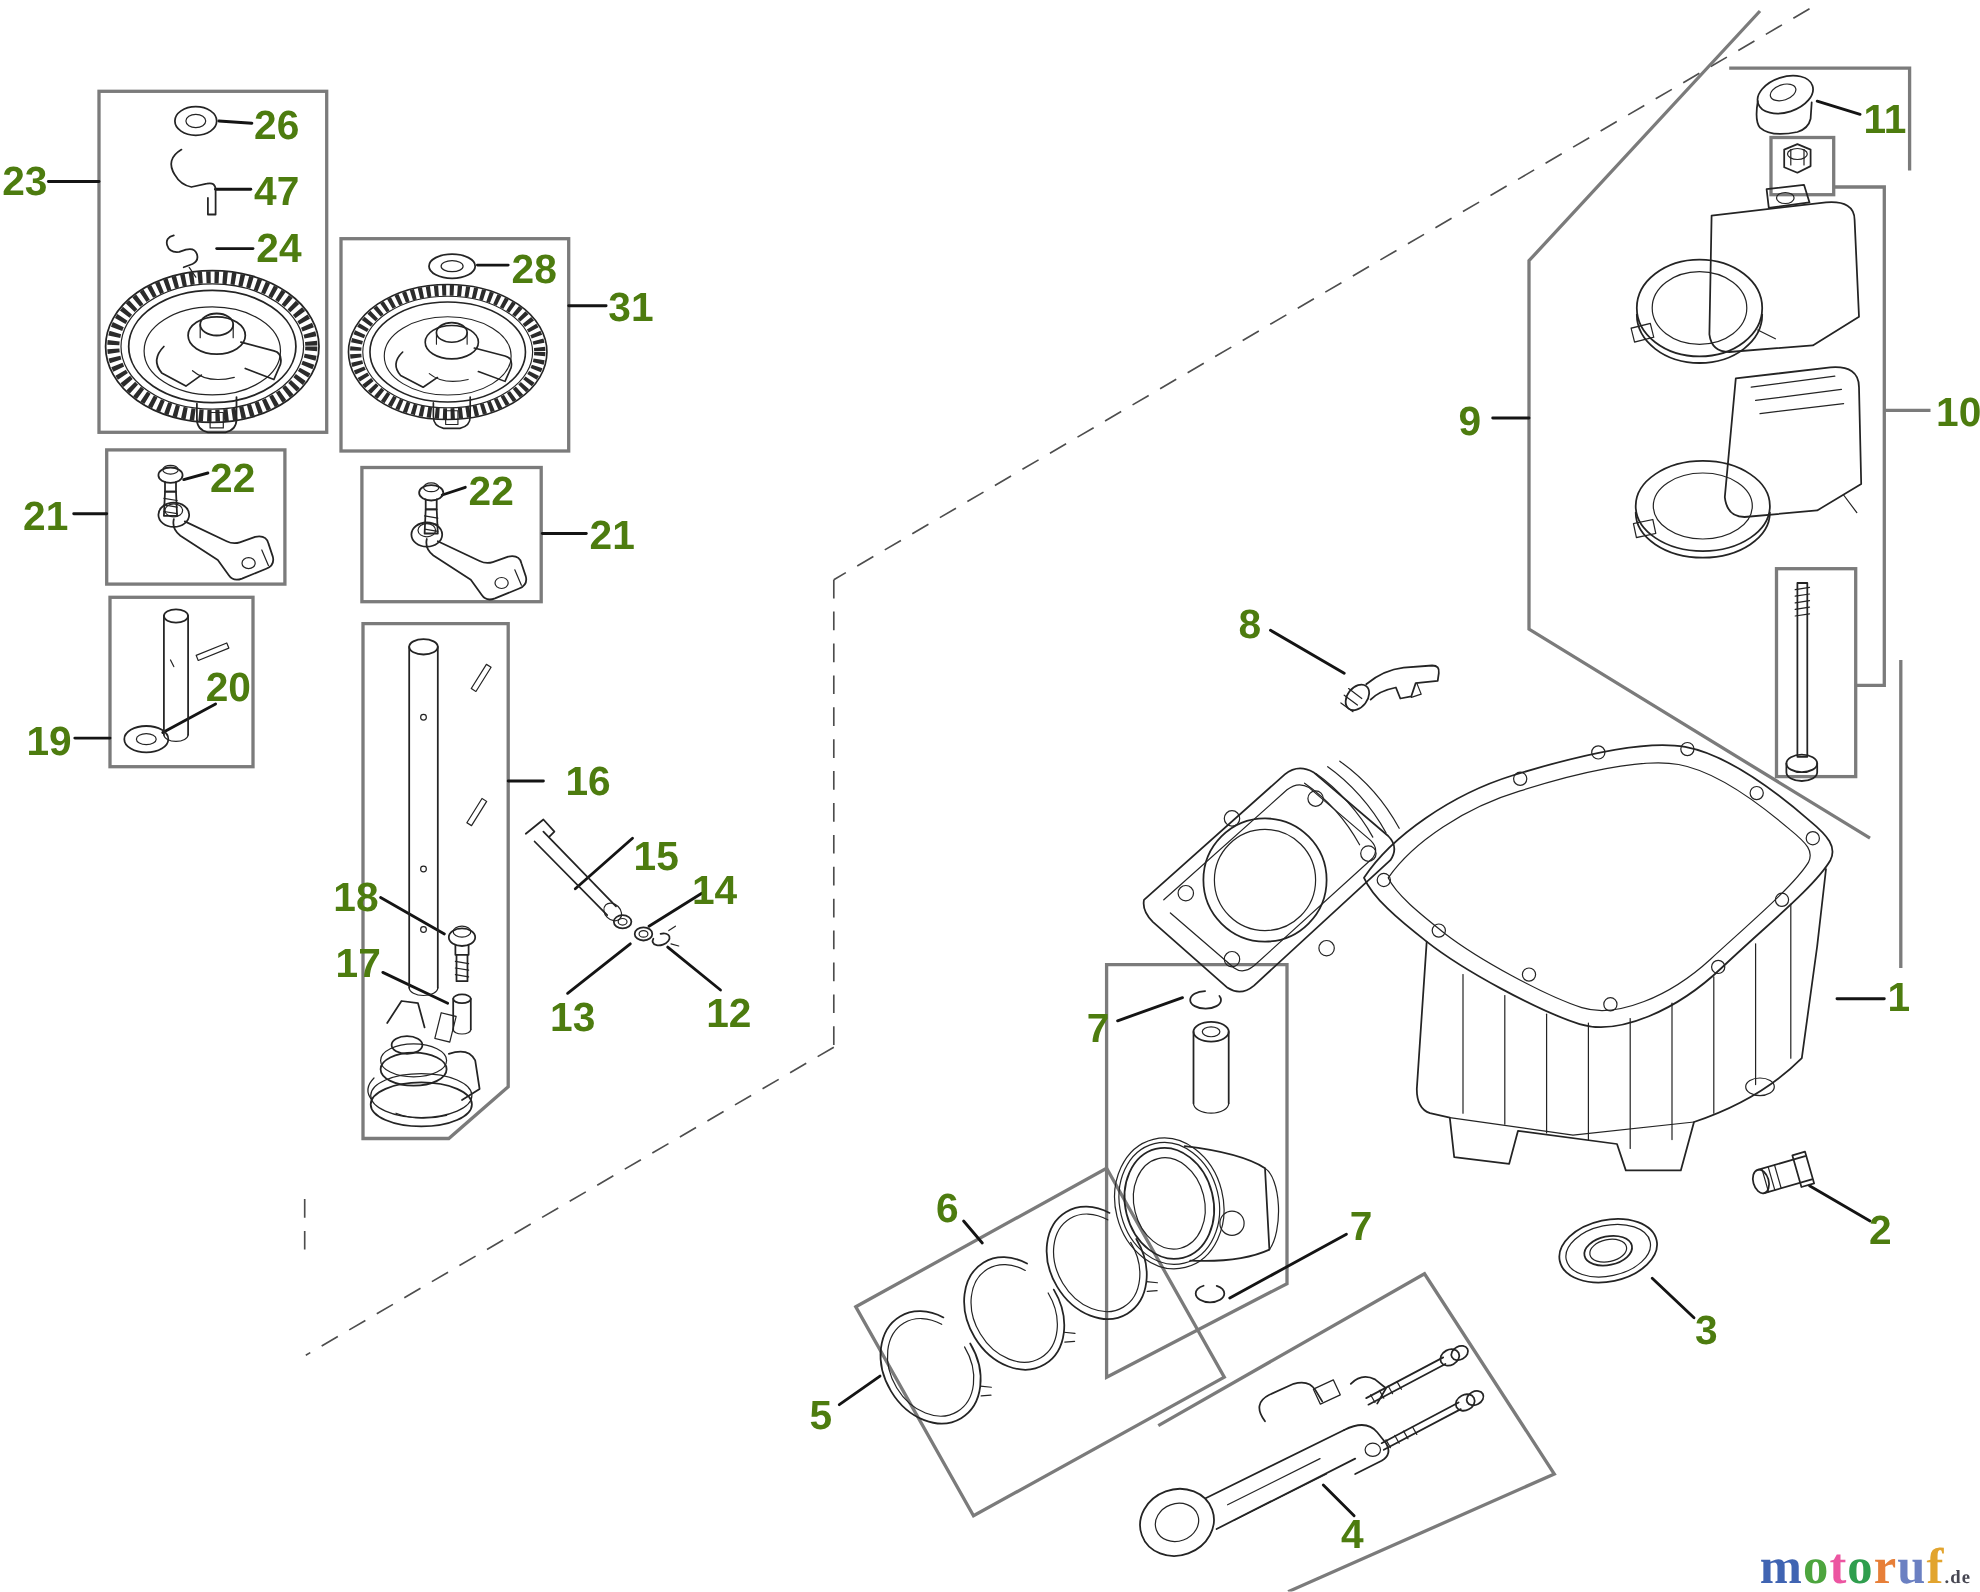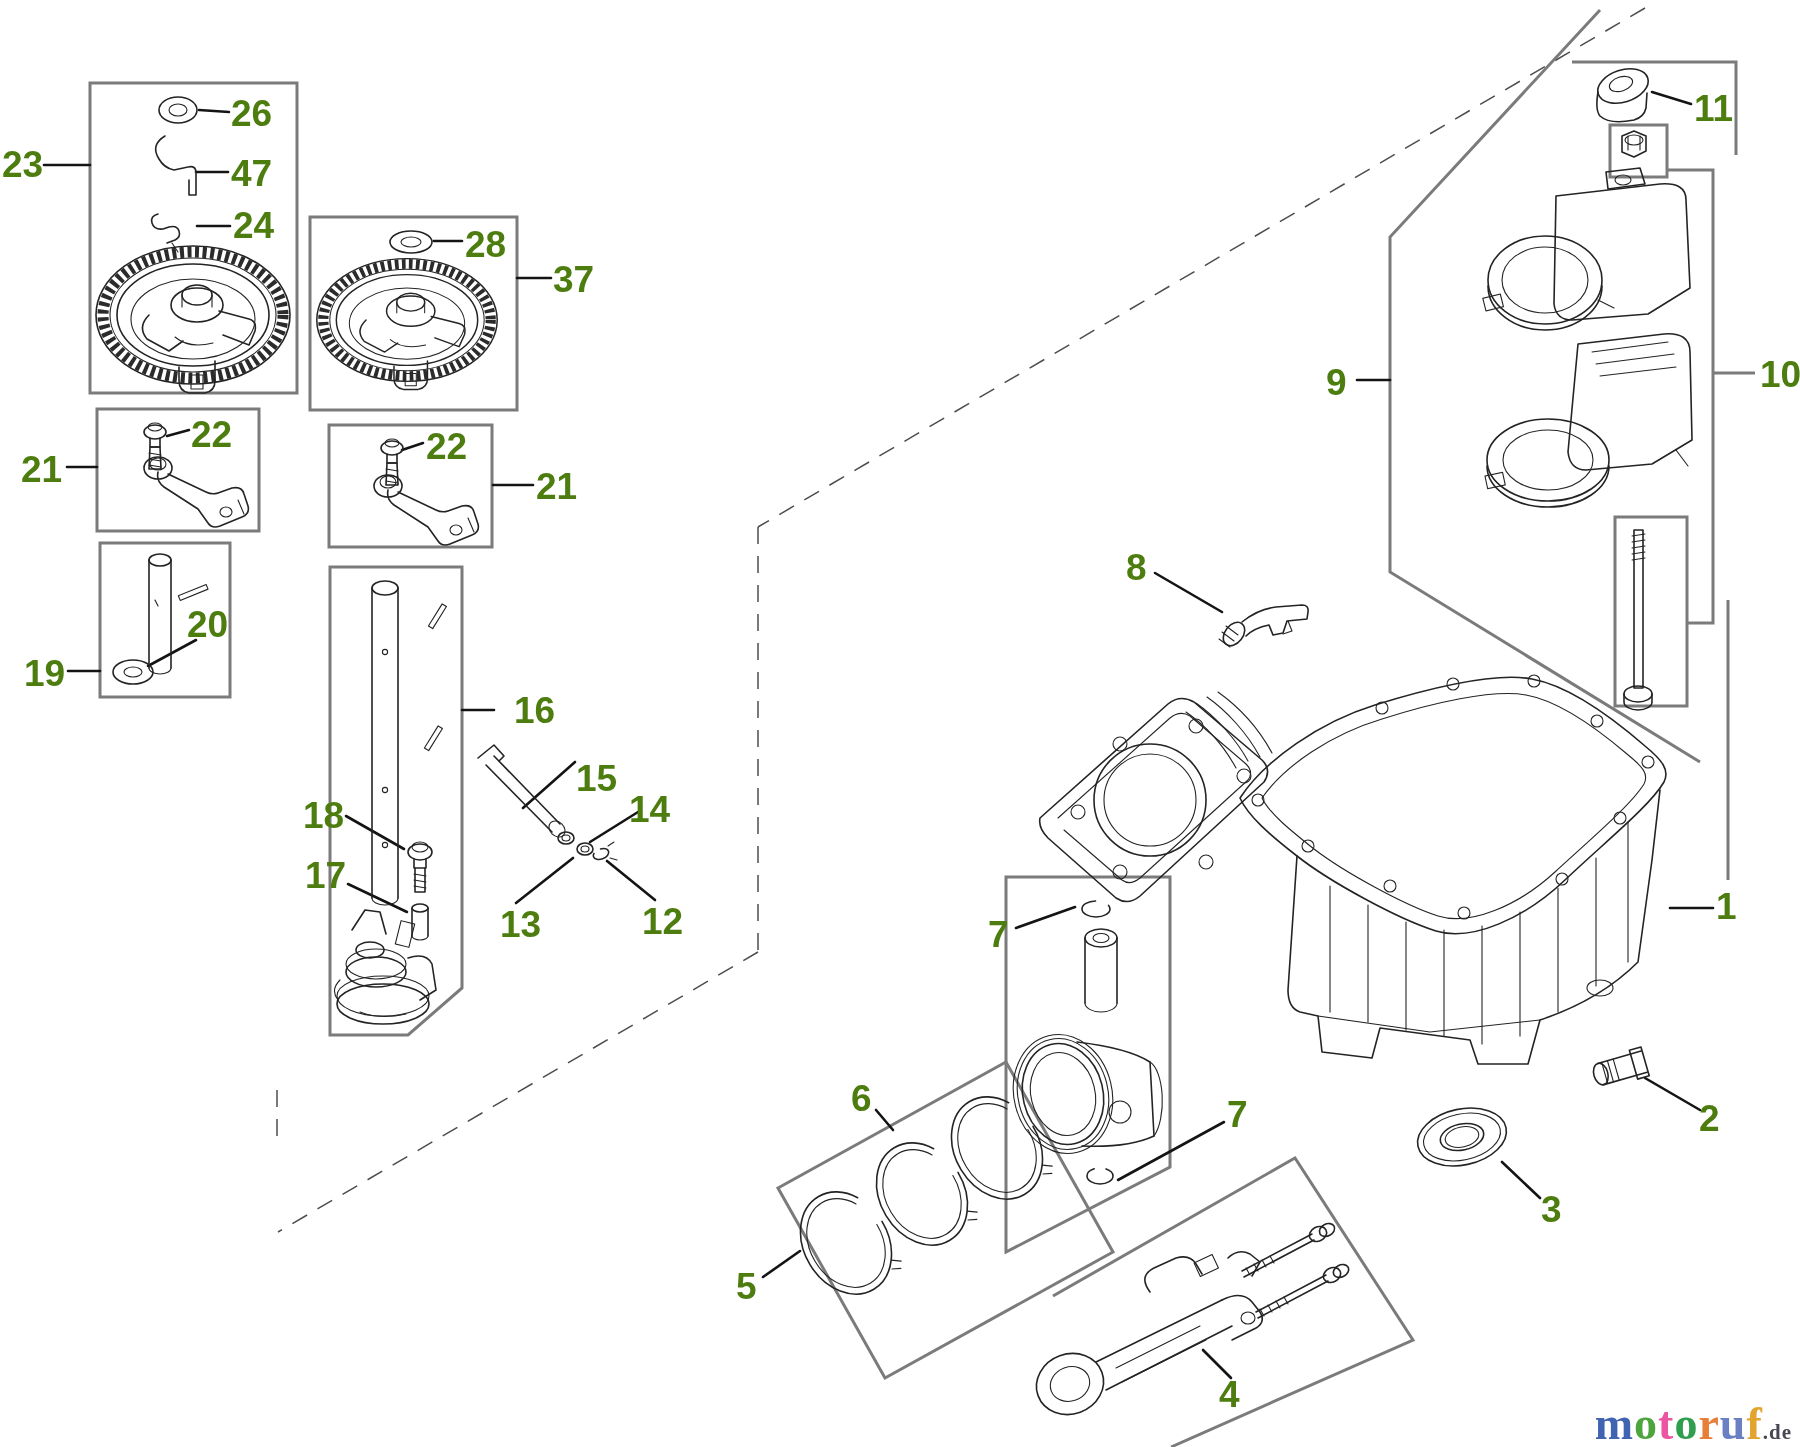--- a/index.html
+++ b/index.html
@@ -9,21 +9,21 @@
            letter-spacing:0;}
   svg{position:absolute;left:0;top:0;}
   .ln{fill:none;stroke:#242424;stroke-width:1.6;stroke-linejoin:round;stroke-linecap:round;}
   .thin{stroke-width:1.1;}
   .box{fill:none;stroke:#7b7b7b;stroke-width:3;stroke-linejoin:miter;}
   .leader{stroke:#141414;stroke-width:2.6;fill:none;stroke-linecap:round;}
   .dash{stroke:#4d4d4d;stroke-width:1.5;stroke-dasharray:17 12;fill:none;}
   .teeth{fill:none;stroke:#2b2b2b;stroke-width:11;stroke-dasharray:4 3.6;}
   .logo{position:absolute;right:8px;bottom:0px;font-family:"Liberation Serif",serif;
         font-weight:700;font-size:46px;line-height:1;letter-spacing:1px;}
-  .logo .suf{font-size:21px;font-weight:700;text-align:center;}
+  .logo .suf{font-size:17px;font-weight:700;text-align:center;}
 </style>
 </head>
 <body>
 
 <div class="stage">
 
 <svg width="1800" height="1447" viewBox="0 0 1800 1447">
   <defs>
     <g id="gear-sym">
       <ellipse rx="97" ry="69" class="ln"></ellipse>
@@ -362,21 +362,21 @@
       <ellipse cx="1341" cy="1271" rx="8" ry="6" transform="rotate(-28 1341 1271)"></ellipse>
     </g>
   </g>
 </svg>
 
   <div class="callout" style="left:2px;top:146px">23</div>
   <div class="callout" style="left:231px;top:95px">26</div>
   <div class="callout" style="left:231px;top:155px">47</div>
   <div class="callout" style="left:233px;top:207px">24</div>
   <div class="callout" style="left:465px;top:226px">28</div>
-  <div class="callout" style="left:553px;top:261px">37</div>
+  <div class="callout" style="left:553px;top:261px">31</div>
   <div class="callout" style="left:191px;top:416px">22</div>
   <div class="callout" style="left:21px;top:451px">21</div>
   <div class="callout" style="left:426px;top:428px">22</div>
   <div class="callout" style="left:536px;top:468px">21</div>
   <div class="callout" style="left:24px;top:655px">19</div>
   <div class="callout" style="left:187px;top:606px">20</div>
   <div class="callout" style="left:514px;top:692px">16</div>
   <div class="callout" style="left:303px;top:797px">18</div>
   <div class="callout" style="left:305px;top:857px">17</div>
   <div class="callout" style="left:576px;top:760px">15</div>

